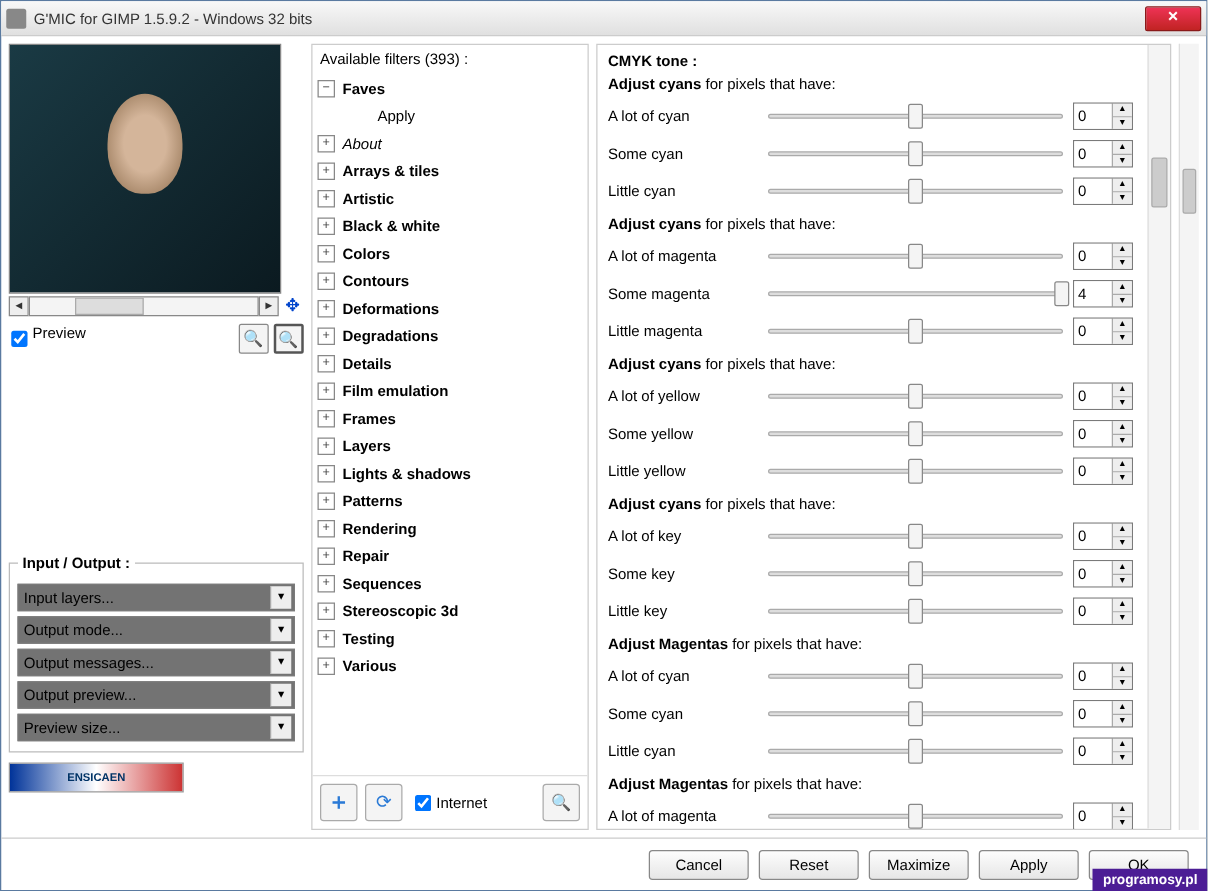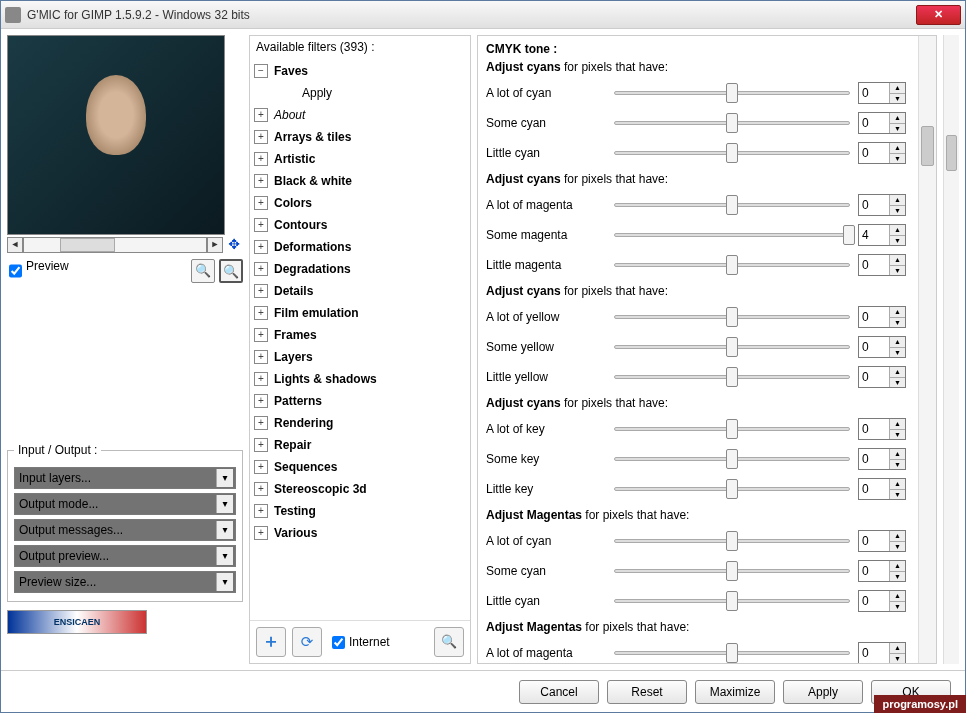--- a/index.html
+++ b/index.html
@@ -18,21 +18,21 @@
 .sb-btn { width:16px; height:16px; border:1px solid #888; background:#eee; text-align:center; line-height:12px; font-size:9px; color:#333; }
 .sb-track { flex:1; height:16px; border:1px solid #888; background:#f4f4f4; position:relative; }
 .sb-thumb { position:absolute; left:20%; width:30%; height:100%; background:#ddd; border:1px solid #aaa; }
 .move-icon { width:18px; height:18px; margin-left:2px; color:#0044cc; font-size:14px; text-align:center; }
 .preview-row { display:flex; gap:4px; margin-top:4px; }
 .preview-row input[type=checkbox] { margin-left:2px; }
 .preview-row .spacer { flex:1; }
 .zoombtn { width:24px; height:24px; border:1px solid #888; background:#f4f4f4; text-align:center; line-height:21px; font-size:13px; border-radius:2px; }
 .zoombtn.pressed { border:2px solid #555; }
 .io-fieldset { border:1px solid #bbb; margin-top:160px; padding:6px 6px 8px 6px; }
-.io-fieldset legend { font-weight:normal; font-size:12px; padding:0 4px; }
+.io-fieldset legend { font-weight:bold; font-size:12px; padding:0 4px; }
 .io-select { width:100%; height:22px; border:1px solid #7a7a7a; background:#737373; margin-top:4px; display:flex; align-items:center; padding:0 4px; font-size:12px; position:relative; }
 .io-select::after { content:"▾"; position:absolute; right:2px; top:1px; width:16px; height:18px; border-left:1px solid #aaa; background:#eee; text-align:center; font-size:10px; line-height:18px; }
 .logo-strip { margin-top:8px; width:140px; height:24px; border:1px solid #999; background:linear-gradient(90deg,#039,#fff,#c33); font-size:9px; text-align:center; line-height:22px; color:#036; font-weight:bold; }
 .midpanel { width: 222px; border:1px solid #ccc; display:flex; flex-direction:column; }
 .filter-header { padding:4px 6px; font-size:12px; }
 .filter-tree { flex:1; overflow-y:auto; padding:2px 4px; }
 .tree-item { display:flex; align-items:center; height:22px; font-size:12px; cursor:default; }
 .tree-item .exp { width:14px; height:14px; border:1px solid #888; font-size:10px; line-height:11px; text-align:center; margin-right:6px; color:#444; background:#fff; }
 .tree-item .exp.minus::before { content:"−"; }
 .tree-item .exp.plus::before { content:"+"; }
@@ -56,21 +56,21 @@
 .slider-label { width:120px; font-size:12px; }
 .slider-track { flex:1; height:4px; background:#ddd; border:1px solid #aaa; border-radius:2px; position:relative; }
 .slider-thumb { position:absolute; left:50%; top:50%; width:12px; height:20px; background:#f4f4f4; border:1px solid #888; border-radius:2px; transform:translate(-50%,-50%); }
 .spinbox { width:48px; height:22px; border:1px solid #7a7a7a; display:flex; }
 .spinbox input { width:30px; border:none; padding:0 3px; font-size:12px; }
 .spinbox .spins { width:16px; display:flex; flex-direction:column; border-left:1px solid #aaa; }
 .spinbox .spins div { flex:1; font-size:7px; text-align:center; line-height:9px; background:#eee; border-bottom:1px solid #aaa; }
 .spinbox .spins div:last-child { border-bottom:none; }
 .footer { height:42px; border-top:1px solid #ccc; display:flex; justify-content:flex-end; align-items:center; gap:8px; padding:0 14px; }
 .btn { min-width:80px; height:24px; border:1px solid #888; background:linear-gradient(#fdfdfd,#e6e6e6); border-radius:3px; font-size:12px; cursor:pointer; }
-.watermark { position:absolute; right:0; bottom:0; background:#7f1d1d; color:#fff; font-size:11px; padding:3px 8px; font-weight:bold; }
+.watermark { position:absolute; right:0; bottom:0; background:#4c1d95; color:#fff; font-size:11px; padding:3px 8px; font-weight:bold; }
 .right-wrap { display:flex; flex:1; overflow:hidden; }
 .vsb-outer { width:18px; background:#f4f4f4; border-left:1px solid #ddd; position:relative; }
 .vsb-outer .vthumb { position:absolute; top:90px; left:2px; right:2px; height:40px; background:#ccc; border:1px solid #aaa; border-radius:2px; }
 </style>
 </head>
 <body>
 
 <div class="window">
   <div class="titlebar">
     <span class="app-icon"></span>

